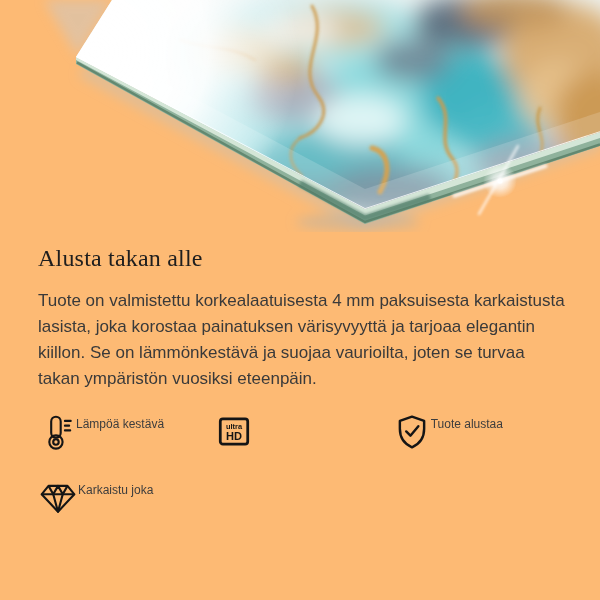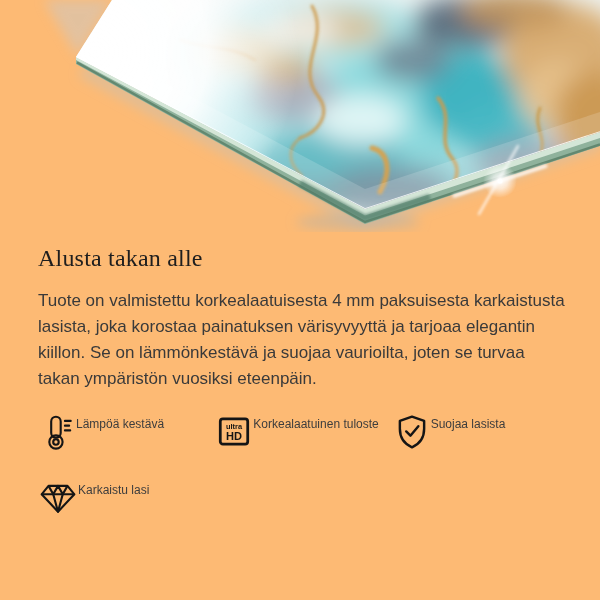--- a/index.html
+++ b/index.html
@@ -167,46 +167,45 @@
 
       <div class="feature">
         <span class="icon">
           <svg width="38" height="38" viewBox="0 0 36 36">
             <rect x="5" y="5.5" width="26" height="24" rx="2.5" class="ico-stroke" stroke-width="2.6"></rect>
             <text x="18" y="15.5" text-anchor="middle" font-family="Liberation Sans, sans-serif" font-size="7" font-weight="700" fill="#151515">ultra</text>
             <text x="18" y="26" text-anchor="middle" font-family="Liberation Sans, sans-serif" font-size="10.5" font-weight="700" fill="#151515">HD</text>
           </svg>
         </span>
 
-        <span class="label">Korkealaatuinen tuloste</span>
       </div>
 
       <div class="feature">
         <span class="icon">
           <svg width="38" height="38" viewBox="0 0 36 36">
             <g class="ico-stroke" stroke-width="2.3" stroke-linejoin="round" stroke-linecap="round">
               <path d="M18,3.5 L29.5,7.5 L29.5,15 C29.5,24 25,29.5 18,32.5 C11,29.5 6.5,24 6.5,15 L6.5,7.5 Z"></path>
               <path d="M12.5,17.5 L16.5,21.5 L24,12.5"></path>
             </g>
           </svg>
         </span>
-        <span class="label">Suojaa lasista</span>
+        <span class="label">Tuote alustaa</span>
       </div>
 
       <div class="feature">
         <span class="icon">
           <svg width="40" height="38" viewBox="0 0 36 36">
             <g class="ico-stroke" stroke-width="2" stroke-linejoin="round">
               <path d="M9,6.5 L27,6.5 L33.5,14.5 L18,31 L2.5,14.5 Z"></path>
               <path d="M2.5,14.5 L33.5,14.5"></path>
               <path d="M9,6.5 L13.5,14.5 L18,6.5 L22.5,14.5 L27,6.5"></path>
               <path d="M13.5,14.5 L18,31 L22.5,14.5"></path>
             </g>
           </svg>
         </span>
-        <span class="label">Karkaistu lasi</span>
+        <span class="label">Karkaistu joka</span>
       </div>
 
 
 
     </div>
   </div>
 </div>
 
 </body></html>

